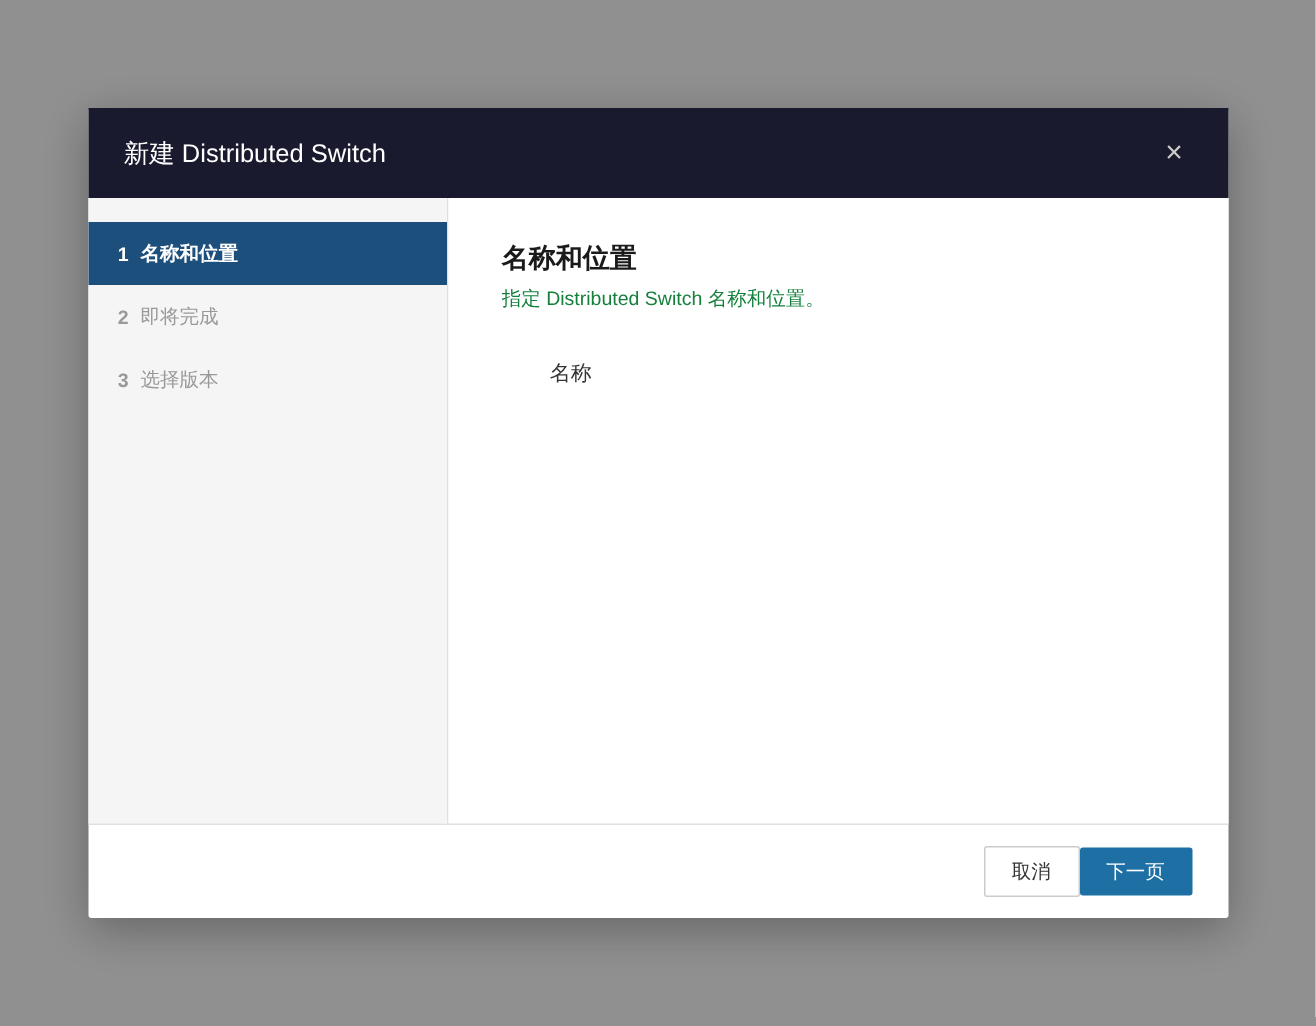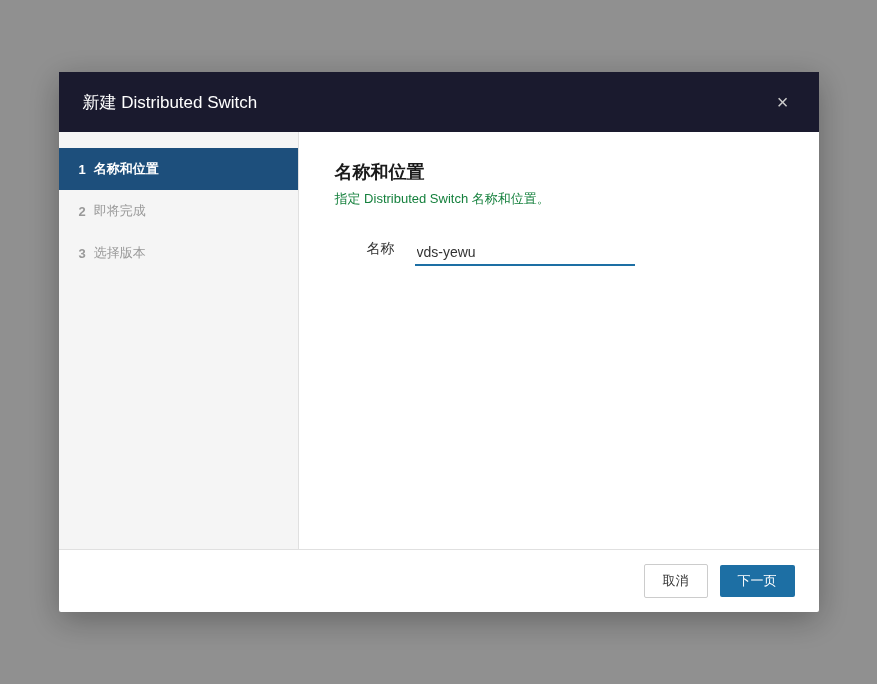--- a/index.html
+++ b/index.html
@@ -114,23 +114,23 @@
     }
 
     .content-subtitle {
       font-size: 13px;
       color: #15803d;
       margin-bottom: 32px;
     }
 
     .form-row {
       display: flex;
-      align-items: flex-start;
+      align-items: flex-end;
       margin-bottom: 24px;
-      gap: 20px;
+      gap: 4px;
     }
 
     .form-label {
       width: 60px;
       color: #333;
       font-size: 14px;
       text-align: right;
       flex-shrink: 0;
     }
 
@@ -166,21 +166,21 @@
       width: 16px;
       height: 16px;
     }
 
     .dialog-footer {
       display: flex;
       justify-content: flex-end;
       align-items: center;
       padding: 14px 24px;
       border-top: 1px solid #e0e0e0;
-      gap: 12px;
+      gap: 0;
       flex-shrink: 0;
     }
 
     .btn-cancel {
       background: none;
       border: 1px solid #ccc;
       color: #333;
       padding: 7px 18px;
       font-size: 13px;
       cursor: pointer;
@@ -229,21 +229,20 @@
           <span>选择版本</span>
         </div>
       </div>
 
       <div class="content-area">
         <div class="content-title">名称和位置</div>
         <div class="content-subtitle">指定 Distributed Switch 名称和位置。</div>
 
         <div class="form-row">
           <span class="form-label">名称</span>
-          <input class="form-input" type="text" value="vds-yewu" style="">
         </div>
 
 
         <div class="spacer"></div>
       </div>
     </div>
 
     <div class="dialog-footer">
       <button class="btn-cancel">取消</button>
       <button class="btn-next">下一页</button>

